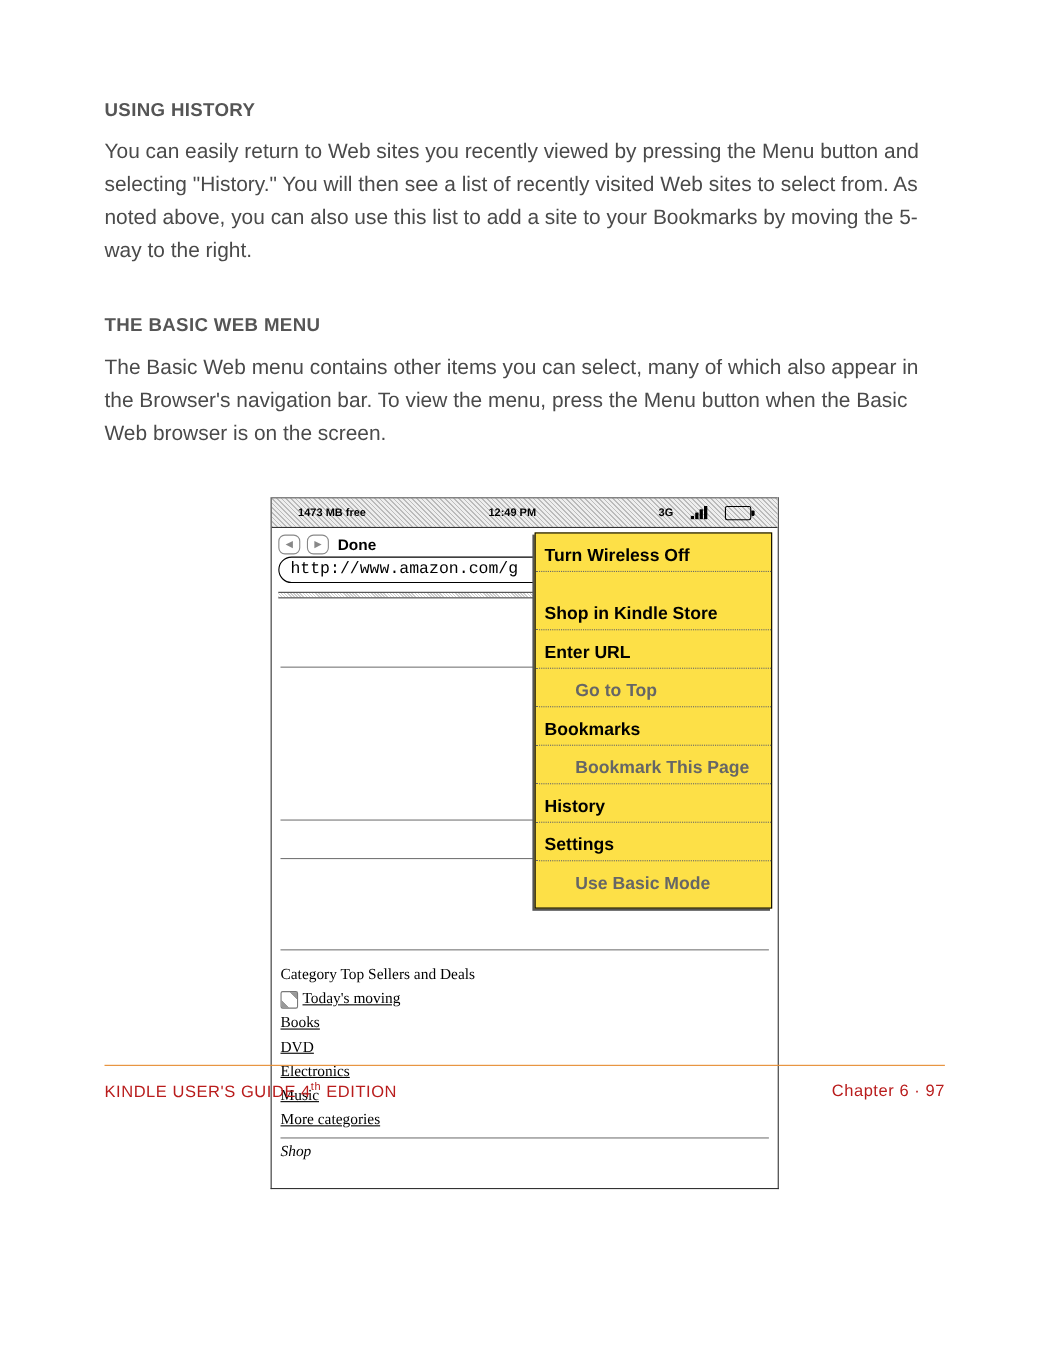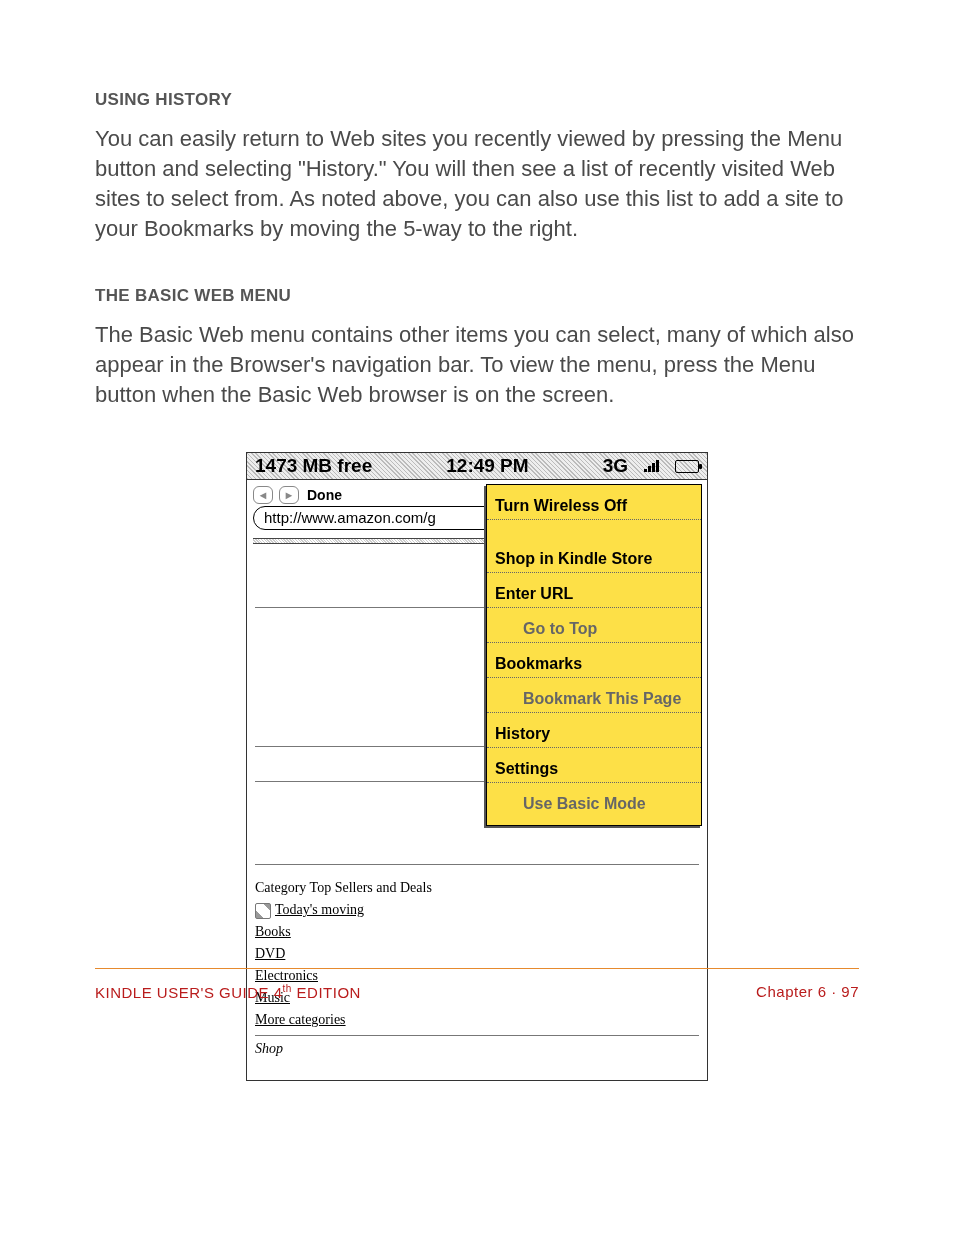--- a/index.html
+++ b/index.html
@@ -19,21 +19,21 @@
     padding: 90px 95px 0 95px;
   }
   .section-heading {
     font-weight: 700;
     font-size: 17px;
     letter-spacing: 0.3px;
     color: #555;
     margin: 0 0 14px 0;
   }
   .body-text {
-    font-size: 22px;
+    font-size: 19px;
     line-height: 30px;
     color: #4a4a4a;
     margin: 0 0 42px 0;
   }
 
   
   .kindle-shot {
     width: 460px;
     height: 628px;
     margin: 20px auto 0 auto;
@@ -46,24 +46,24 @@
     color: #000;
   }
   .status-bar {
     height: 26px;
     background-image: repeating-linear-gradient(45deg,#bbb 0,#bbb 1px,#eee 1px,#eee 3px);
     border-top: 1px solid #333;
     border-bottom: 1px solid #333;
     display: flex;
     align-items: center;
     justify-content: space-between;
-    padding: 0 8px;
+    padding: 0 24px;
     font-family: Arial, sans-serif;
     font-weight: 700;
-    font-size: 19px;
+    font-size: 10px;
     color: #000;
   }
   .status-mid { flex: 1; text-align: center; }
   .status-right { display:flex; align-items:center; gap:16px; }
   .sig-bars {
     display: inline-flex; align-items: flex-end; gap: 1px; height: 12px;
   }
   .sig-bars span { width: 3px; background:#000; }
   .sig-bars span:nth-child(1){height:3px;}
   .sig-bars span:nth-child(2){height:6px;}
@@ -80,21 +80,21 @@
   }
   .nav-btn {
     border:1px solid #888; border-radius:6px; width:18px; height:16px;
     display:flex;align-items:center;justify-content:center;font-size:11px;color:#888;
   }
   .nav-done { margin-left:2px; }
   .nav-advance { margin-left:auto; font-weight:700; }
   .url-row { padding: 0 6px 8px 6px; }
   .url-pill {
     border:1px solid #000; border-radius:12px; height:22px; line-height:22px;
-    padding: 0 10px; font-family: Liberation Sans, sans-serif; font-size:15px; overflow:hidden; white-space:nowrap;
+    padding: 0 10px; font-family: Liberation Mono, monospace; font-size:15px; overflow:hidden; white-space:nowrap;
   }
   .sep { height:4px; border-top:1px solid #444; border-bottom:1px solid #444; margin: 0 6px;
          background-image: repeating-linear-gradient(45deg,#ccc 0,#ccc 1px,#fff 1px,#fff 2px);}
   .wp { padding: 2px 8px 0 8px; font-size:16px; }
   .wp .r { text-align:right; }
   .wp .u { text-decoration: underline; }
   .wp .big { font-size:19px; }
   .wp .search-box {
     display:inline-block; width:48px; height:16px; border:1px solid #000; vertical-align:middle; margin-left:6px;
   }

